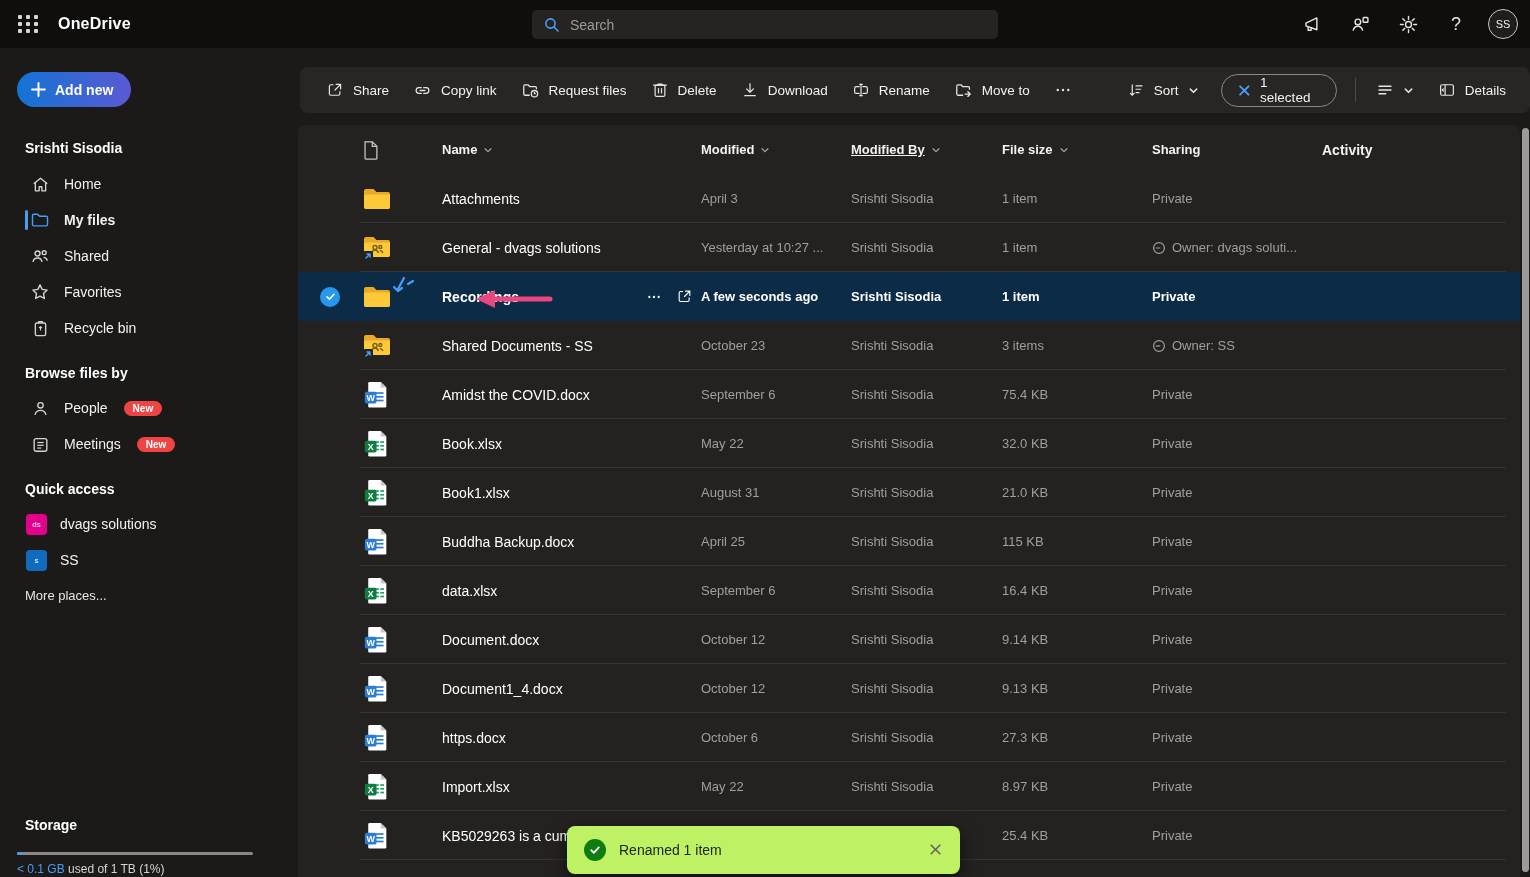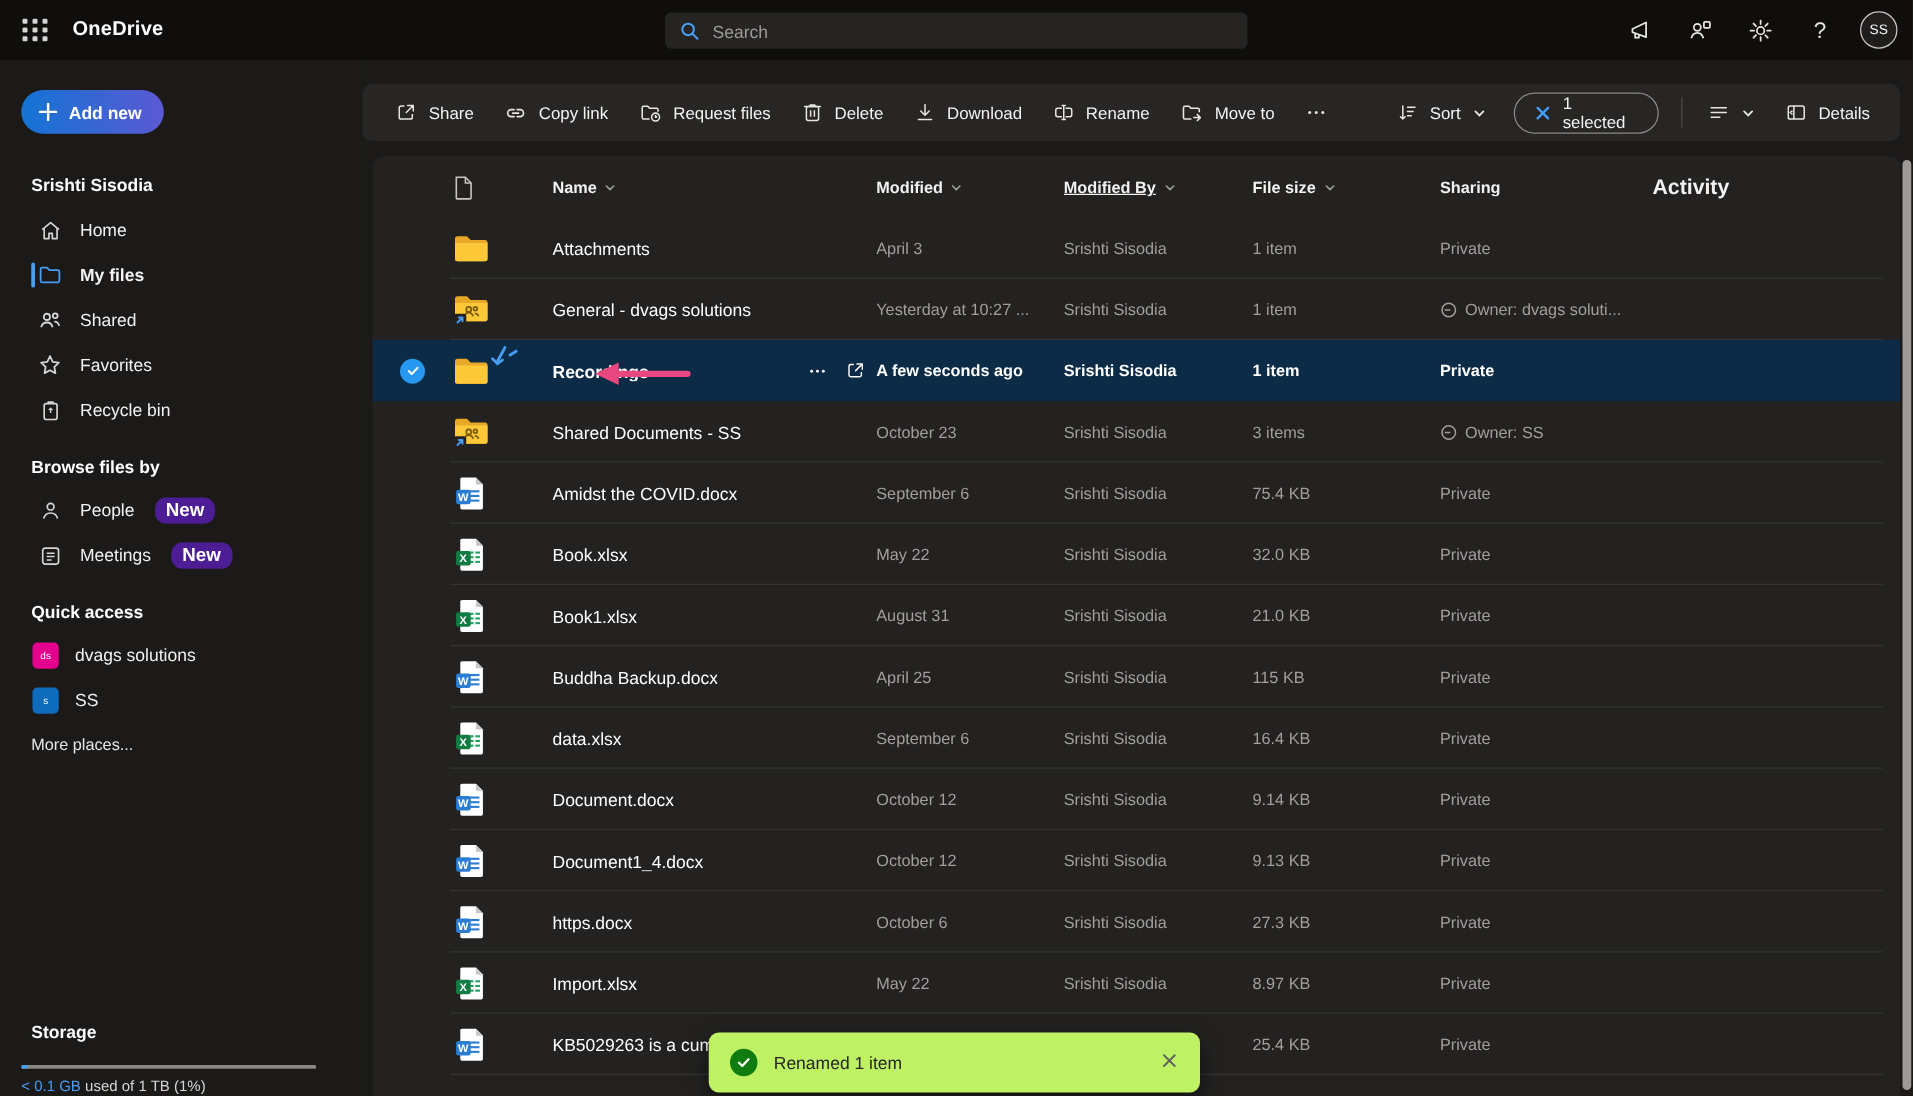--- a/index.html
+++ b/index.html
@@ -27,32 +27,32 @@
   .add-new { position:absolute; left:17px; top:24px; height:35px; padding:0 18px 0 14px; border:none; cursor:pointer;
     border-radius:18px; background:linear-gradient(90deg,#1374d4,#5a59d3); color:#fff; font-size:14px; font-weight:bold;
     display:flex; align-items:center; gap:9px; font-family:inherit; }
   .sb-heading { position:absolute; left:25px; font-size:14px; font-weight:bold; color:#fff; }
   .nav-item { position:absolute; left:8px; width:270px; height:36px; border-radius:4px; display:flex; align-items:center;
     gap:14px; padding-left:22px; font-size:14px; color:#f3f2f1; cursor:pointer; }
   .nav-item .nicon { width:20px; display:flex; justify-content:center; color:#d6d5d4; }
   .nav-item.sel { font-weight:bold; }
   .nav-item.sel .nicon { color:#479ef5; }
   .sel-bar { position:absolute; left:17px; width:3px; height:20px; border-radius:2px; background:#479ef5; }
-  .badge-new { background:#4c1d95; color:#fff; font-size:15px; font-weight:bold; border-radius:9px; padding:2px 9px; margin-left:2px; }
+  .badge-new { background:#ef4444; color:#fff; font-size:10px; font-weight:bold; border-radius:9px; padding:2px 9px; margin-left:2px; }
   .qa-icon { width:21px; height:21px; border-radius:4px; display:flex; align-items:center; justify-content:center;
     font-size:8px; color:#fff; }
   .more-places { position:absolute; left:25px; font-size:13px; color:#e5e5e5; cursor:pointer; }
   .storage-wrap { position:absolute; left:17px; width:236px; }
   .storage-bar { height:3px; background:#8a8886; border-radius:2px; position:relative; overflow:hidden; }
   .storage-bar i { position:absolute; left:0; top:0; height:3px; width:5px; background:#479ef5; }
   .storage-text { font-size:12px; color:#d6d5d4; margin-top:7px; }
   .storage-text .hl { color:#479ef5; }
 
   
-  .toolbar { position:absolute; left:290px; top:67px; width:1230px; height:46px; background:#272625; border-radius:8px;
+  .toolbar { position:absolute; left:300px; top:67px; width:1230px; height:46px; background:#272625; border-radius:8px;
     display:flex; align-items:center; justify-content:space-between; padding:0 12px 0 14px; z-index:10;gap:31px; }
   .tb-group { display:flex; align-items:center; }
   .tb-btn { display:flex; align-items:center; gap:9px; color:#f3f2f1; font-size:13.5px; padding:7px 12px; border-radius:5px; cursor:pointer; white-space:nowrap; }
   .tb-btn svg { color:#e8e6e3; }
   .sel-pill { display:flex; align-items:center; gap:10px; border:1px solid #8a8886; border-radius:17px; height:33px;
     padding:0 16px; font-size:13.5px; color:#f3f2f1; cursor:pointer; margin:0 10px; }
   .tb-divider { width:1px; height:24px; background:#4d4b49; margin:0 8px; }
 
   
   .table { position:absolute; left:298px; top:125px; width:1222px; height:752px; background:#232221;
@@ -423,21 +423,21 @@
       </div>
       <div class="c-size" style="display:flex;align-items:center;gap:6px;">
         <span>File size</span>
         <svg width="10" height="10" viewBox="0 0 12 12" fill="none" stroke="#a19f9d" stroke-width="1.5" stroke-linecap="round">
             <polyline points="2.5,4.5 6,8 9.5,4.5"></polyline>
           </svg>
       </div>
       <div class="c-share">
         <span>Sharing</span>
       </div>
-      <div class="c-act" style="font-size:17px;font-weight:bold;color:#f3f2f1;">
+      <div class="c-act" style="font-size:14px;font-weight:bold;color:#f3f2f1;">
         <span>Activity</span>
       </div>
     </div>
     <div id="rows-host">
         <div class="row">
           <div class="c-check"></div>
           <div class="c-icon">
             <svg class="fico" width="30" height="26" viewBox="0 0 30 26">
               <path d="M2 5 q0-2 2-2 h7.5 l3 3 h11.5 q2 0 2 2 v13 q0 2-2 2 H4 q-2 0-2-2 z" fill="#e9a928"></path>
               <path d="M2 8.4 h26 v12.6 q0 2-2 2 H4 q-2 0-2-2 z" fill="#fdc938"></path>

